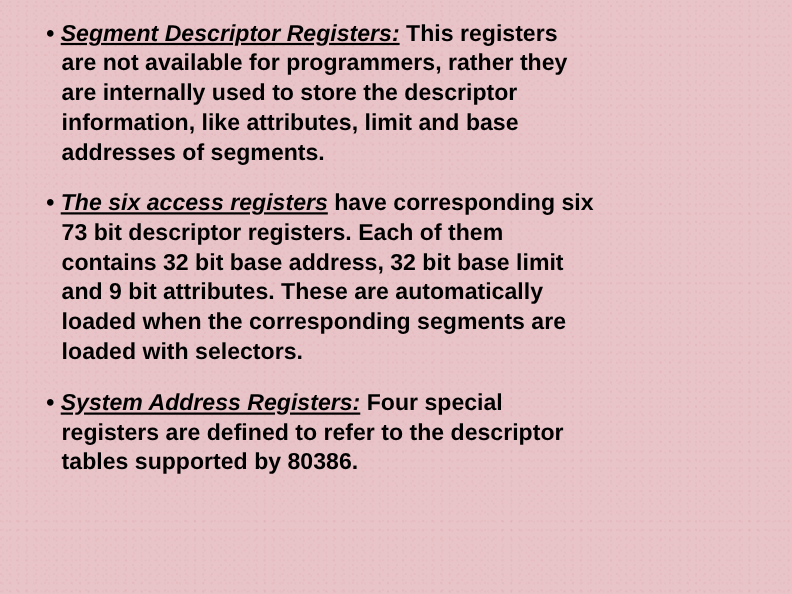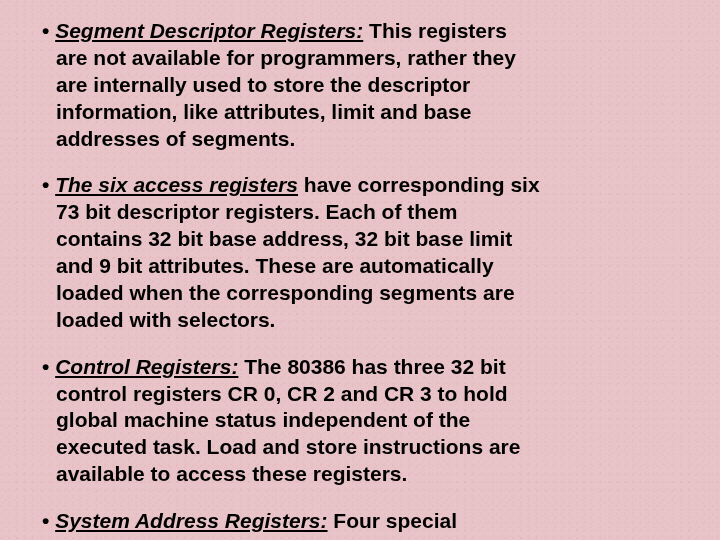--- a/index.html
+++ b/index.html
@@ -52,21 +52,18 @@
 <div class="slide">
 
   <div class="bullet">
     <span class="heading">Segment Descriptor Registers:</span><span class="normal"> This registers are not available for programmers, rather they are internally used to store the descriptor information, like attributes, limit and base addresses of segments.</span>
   </div>
 
   <div class="bullet">
     <span class="heading">The six access registers</span><span class="normal"> have corresponding six 73 bit descriptor registers. Each of them contains 32 bit base address, 32 bit base limit and 9 bit attributes. These are automatically loaded when the corresponding segments are loaded with selectors.</span>
   </div>
 
-  <div class="bullet">
-    <span class="heading">Control Registers:</span><span class="normal"> The 80386 has three 32 bit control registers CR 0, CR 2 and CR 3 to hold global machine status independent of the executed task. Load and store instructions are available to access these registers.</span>
-  </div>
 
   <div class="bullet">
     <span class="heading">System Address Registers:</span><span class="normal"> Four special registers are defined to refer to the descriptor tables supported by 80386.</span>
   </div>
 
 </div>
 
 </body></html>

